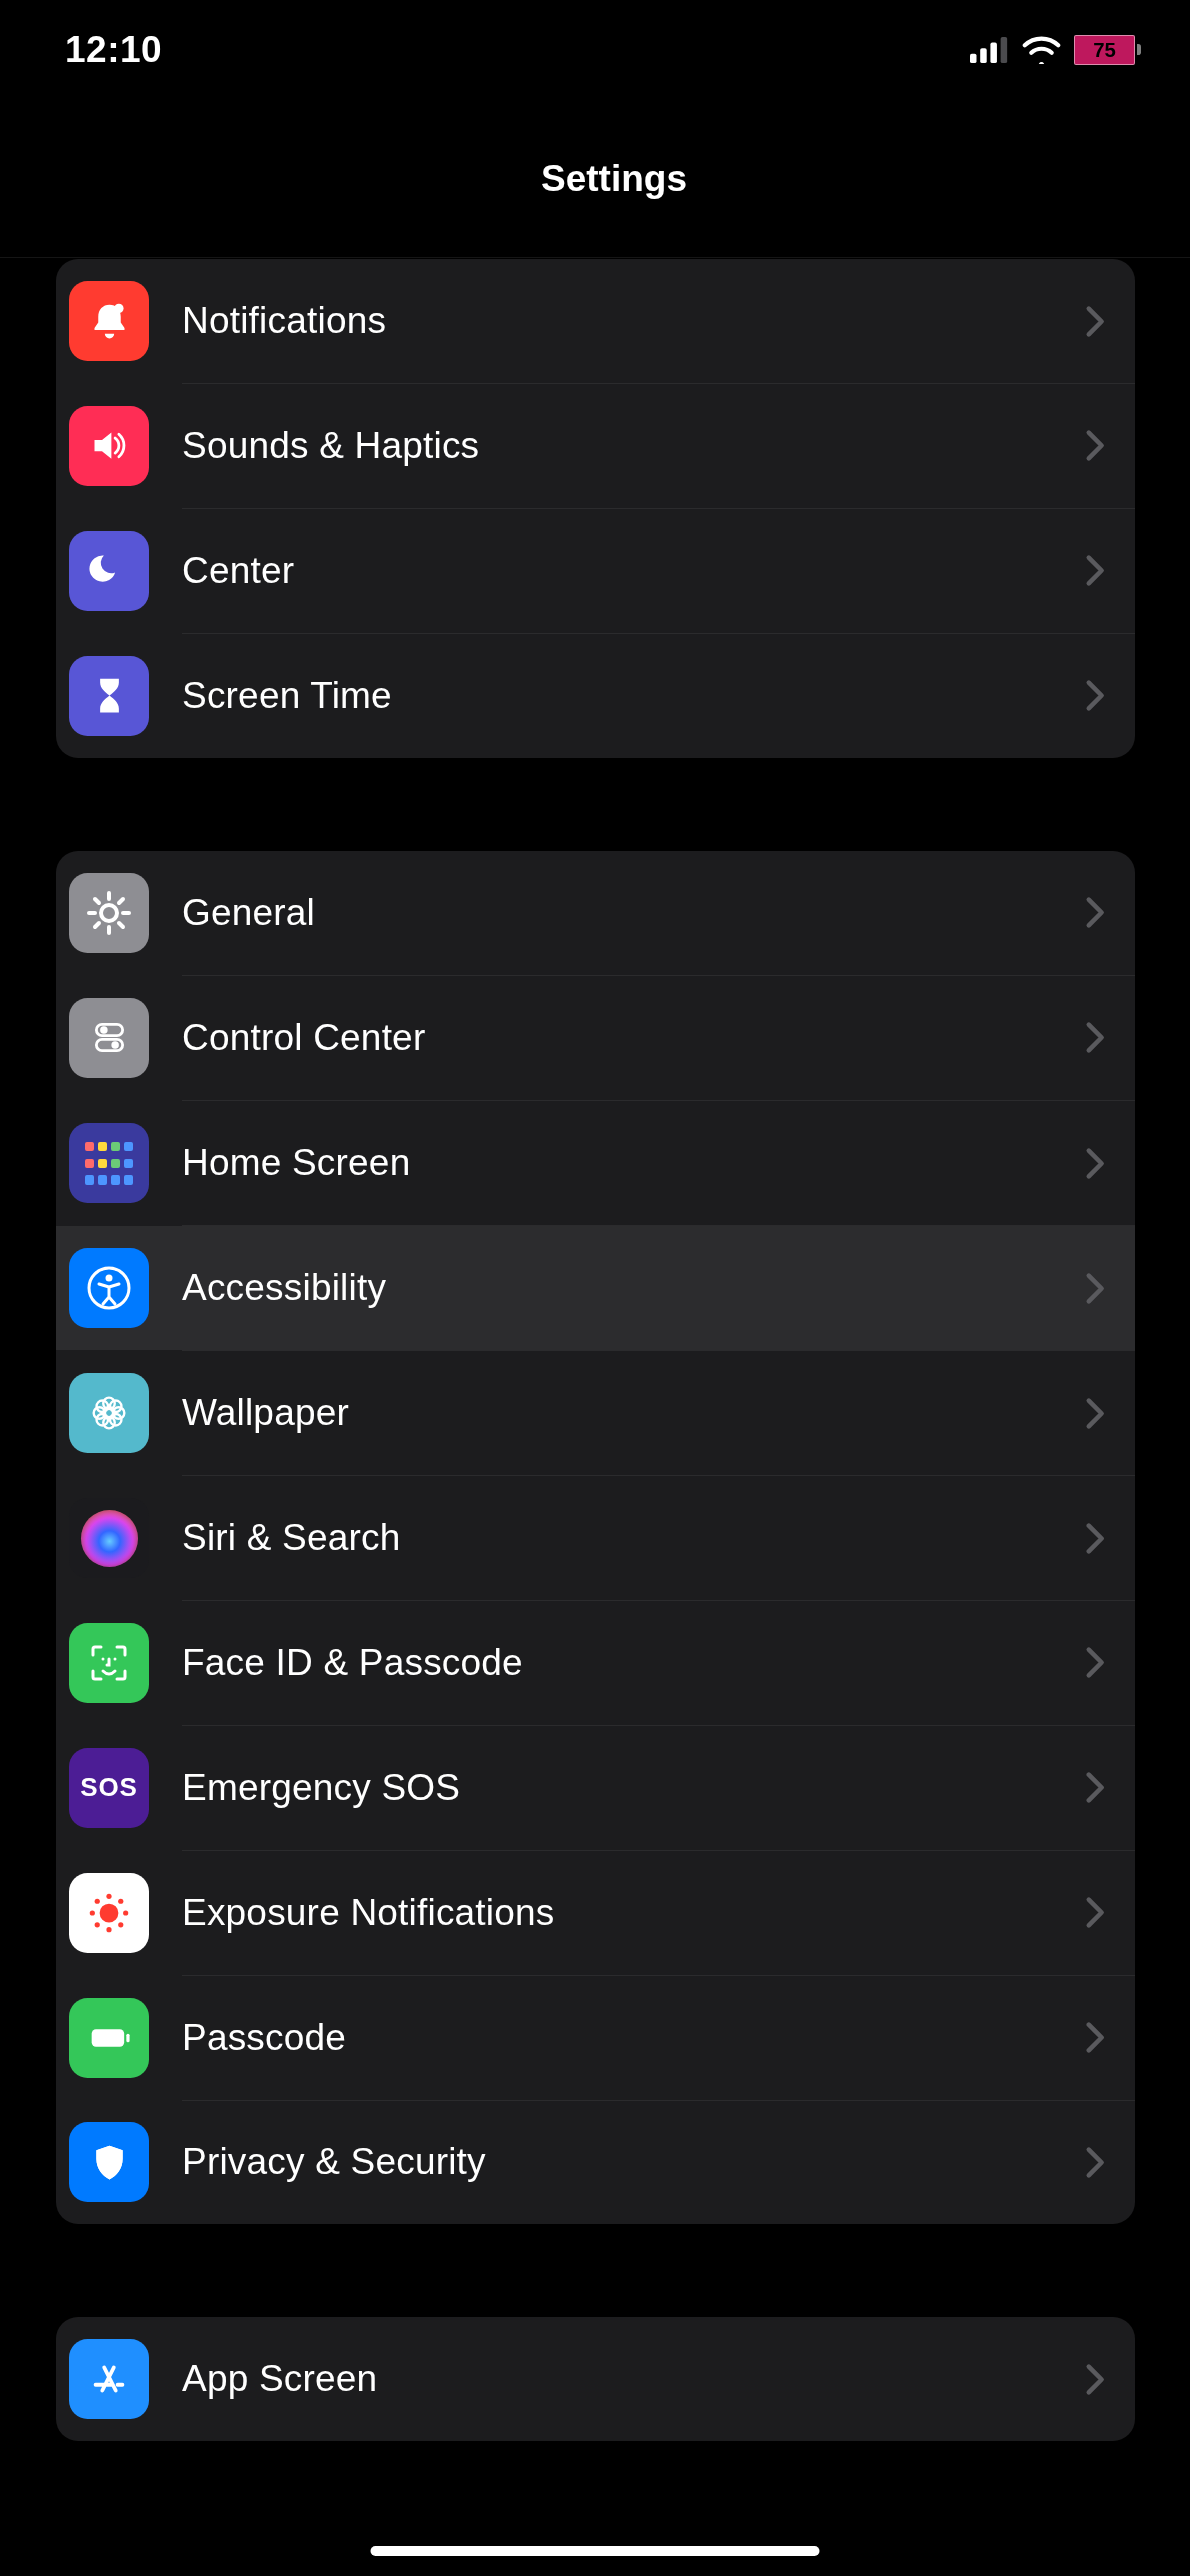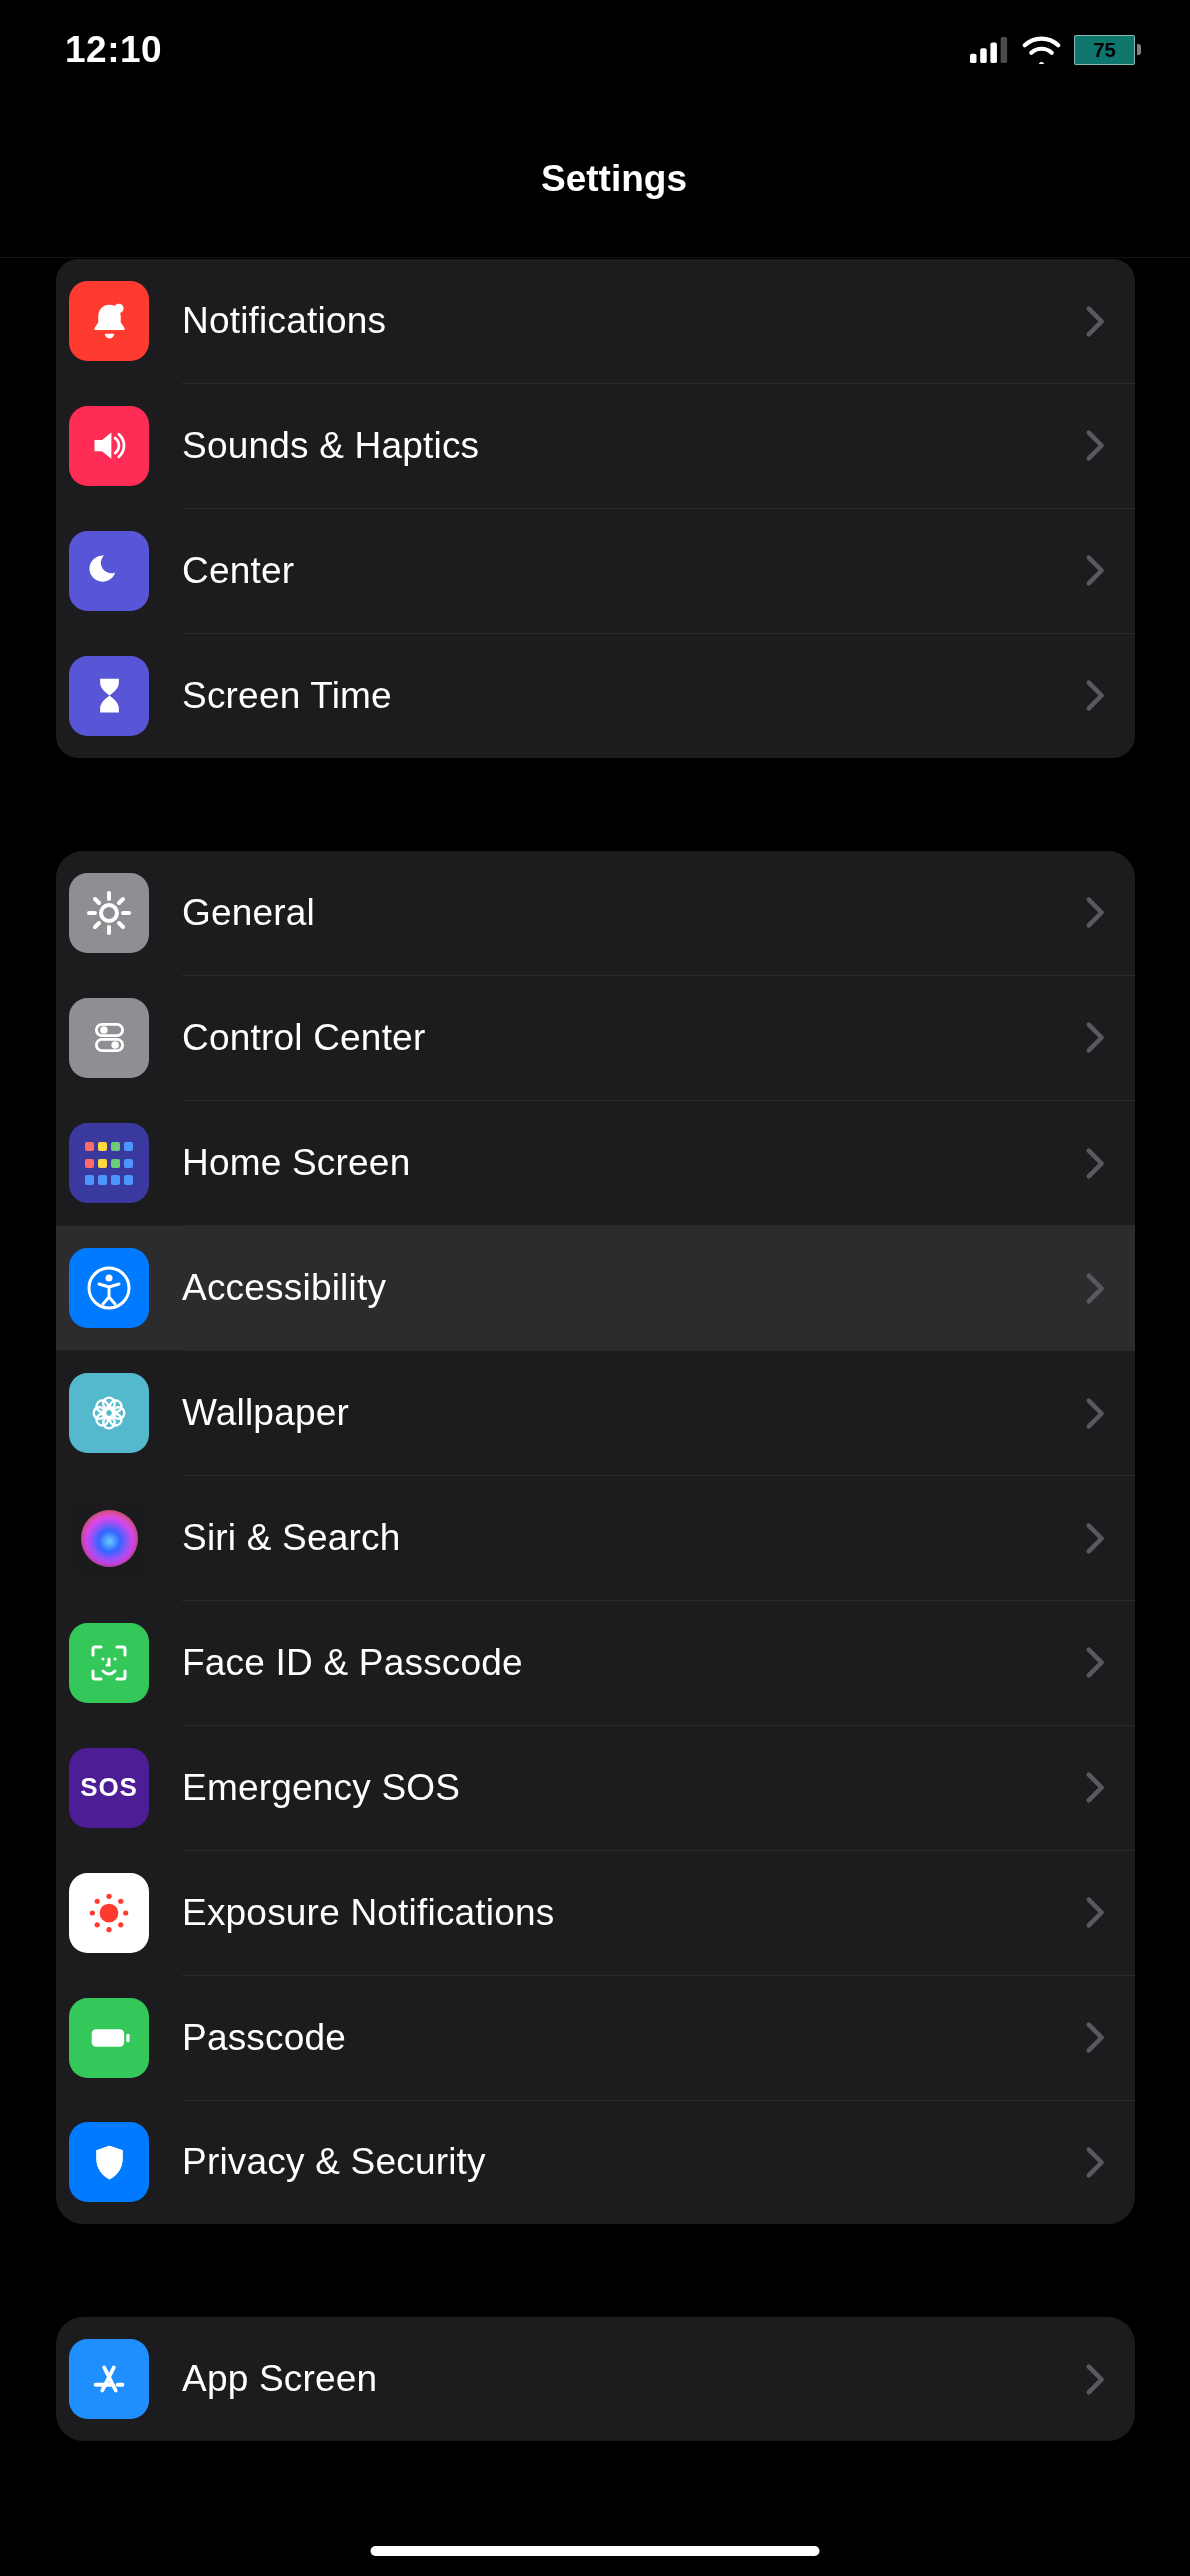--- a/index.html
+++ b/index.html
@@ -2,31 +2,31 @@
 <html style="font-size:15px"><head>
 <meta charset="utf-8">
 <style>
   * { margin: 0; padding: 0; box-sizing: border-box; }
   html, body { width: 1191px; height: 2576px; background: #000; color: #fff; font-family: -apple-system, "SF Pro Text", "Helvetica Neue", Arial, sans-serif; overflow: hidden; }
 
   .status-bar { height: 100px; display: flex; justify-content: space-between; align-items: center; padding: 0 56px 0 65px; }
   .status-time { font-size: 37px; font-weight: 600; letter-spacing: 0.5px; }
   .status-right { display: flex; align-items: center; gap: 13px; }
   .status-right svg { display: block; }
-  .battery { position: relative; width: 61px; height: 30px; border: 1.9px solid rgba(255,255,255,0.5); border-radius: 2px; display: flex; align-items: center; justify-content: center; background: #0f766e; }
+  .battery { position: relative; width: 61px; height: 30px; border: 1.9px solid rgba(255,255,255,0.5); border-radius: 2px; display: flex; align-items: center; justify-content: center; background: #be185d; }
   .battery::after { content: ""; position: absolute; right: -6.5px; top: 8.3px; width: 3.7px; height: 11px; background: rgba(255,255,255,0.5); border-radius: 0 2.8px 2.8px 0; }
   .battery-level { font-size: 20.4px; font-weight: 600; color: #000; }
 
   .header { height: 158px; display: flex; align-items: center; justify-content: center; border-bottom: 0.9px solid #151515; padding-left: 37px; }
   .header-title { font-size: 37px; font-weight: 600; }
 
   .content { padding: 0 56px; }
 
   .group { background: #1c1c1e; border-radius: 22px; margin-top: 1px; overflow: hidden; }
-  .group + .group { margin-top: 93px; border-radius: 27px; }
+  .group + .group { margin-top: 93px; }
   .group.g3 { margin-top: 93px; }
 
   .row { display: flex; align-items: center; height: 124px; padding: 0 30px 0 13px; cursor: pointer; }
   .row.highlighted { background: #2c2c2e; }
   .row .icon-wrap { width: 80px; height: 80px; border-radius: 18.5px; margin: 0 33px 0 0; flex: none; display: flex; align-items: center; justify-content: center; }
   .row .label { font-size: 37px; font-weight: 400; letter-spacing: 0.2px; flex: 1; }
   .row .chev { flex: none; color: #5a5a5e; }
   .sep { height: 0.9px; background: #2b2b2d; margin-left: 126px; }
 
   .ic-notifications { background: #ff3b30; }

